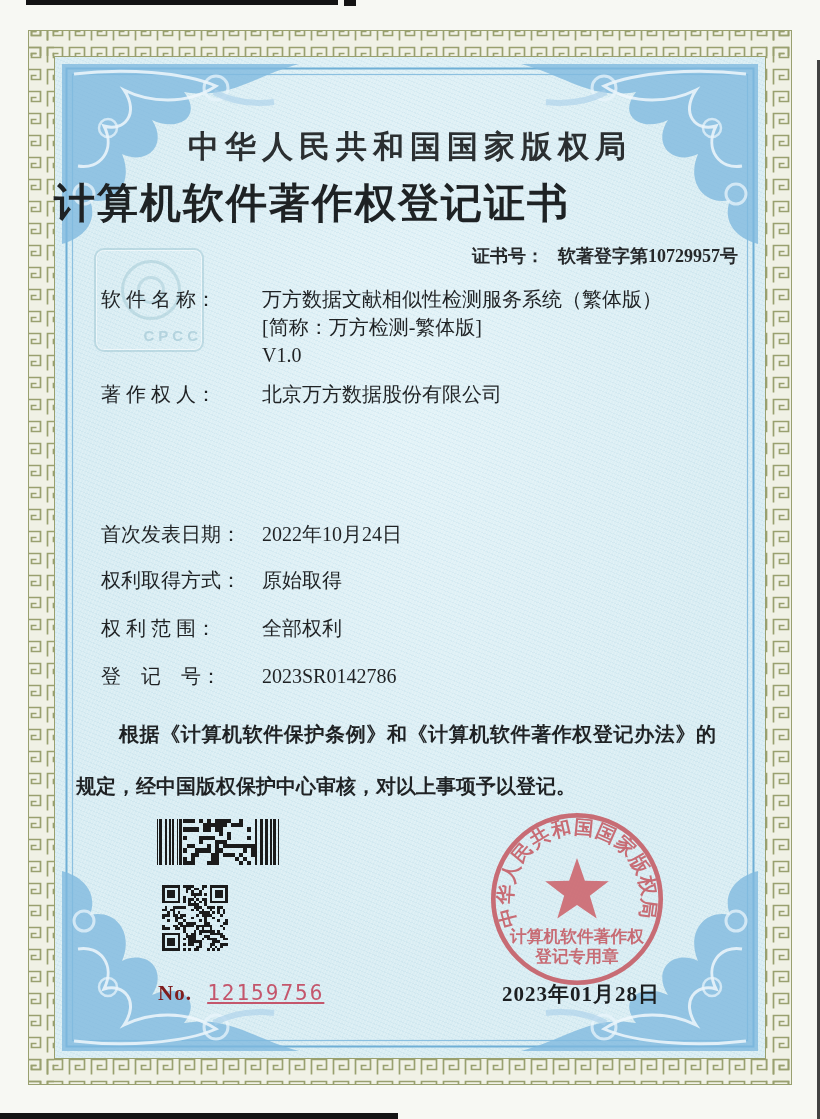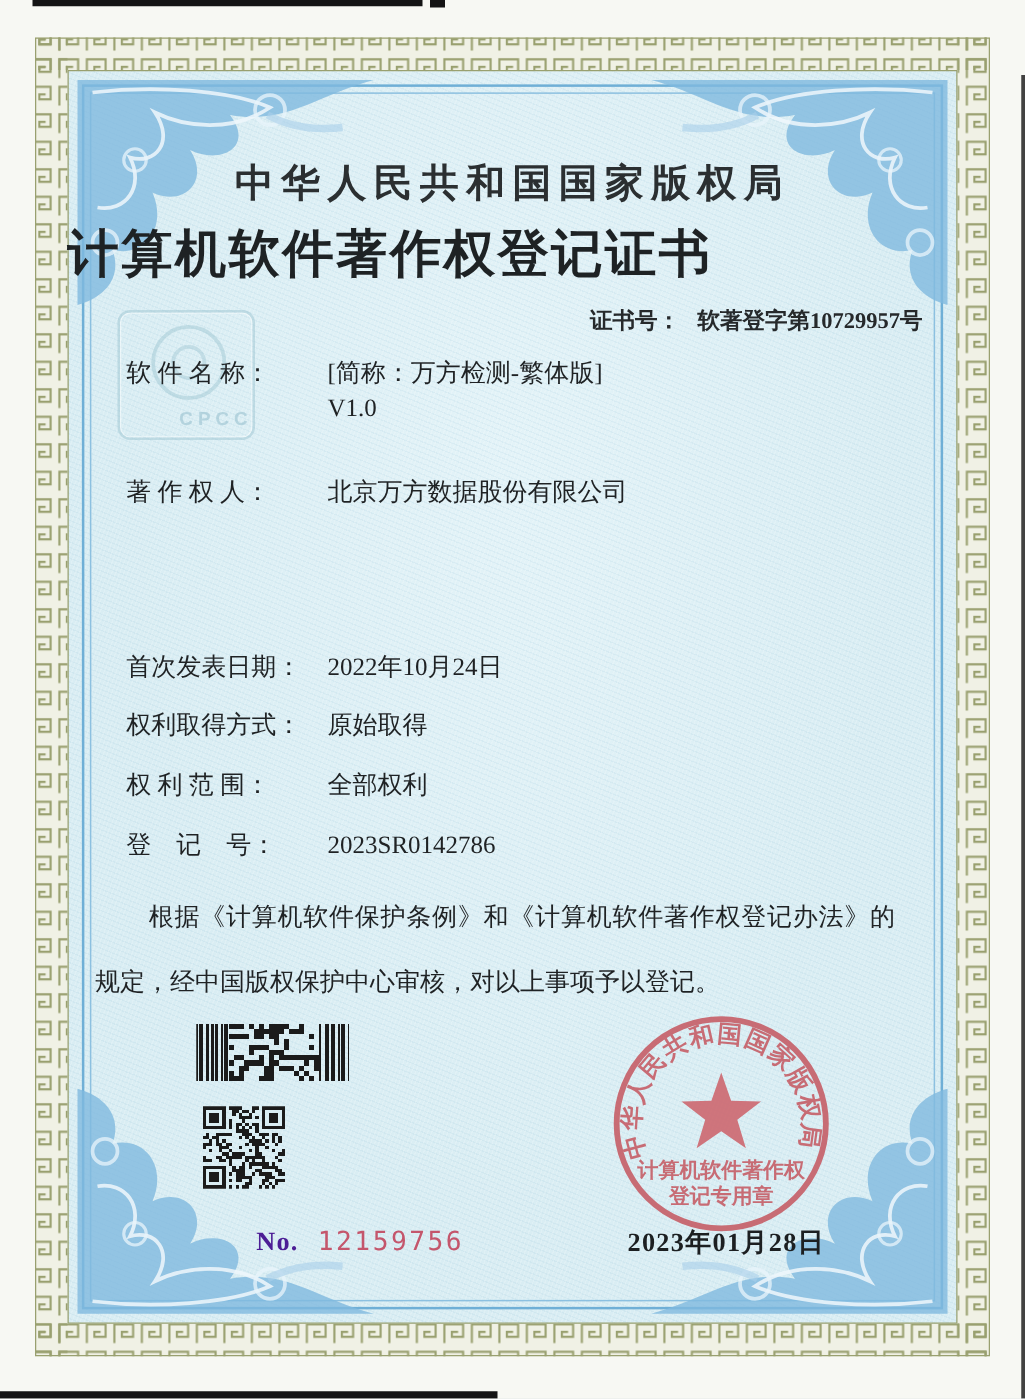--- a/index.html
+++ b/index.html
@@ -40,30 +40,30 @@
   .certno{
     top:188px;right:28px;font-size:18px;font-weight:700;color:#26292b;
   }
   .certno .gap{display:inline-block;width:14px;}
   .row{left:32px;font-size:20px;font-weight:400;color:#1f2224;line-height:28px;white-space:nowrap;margin-left:15px;}
   .row .lbl{display:inline-block;width:156px;vertical-align:top;}
   .row .val{display:inline-block;vertical-align:top;}
   .row .vline{display:block;}
   .statement{
     left:22px;top:652px;width:640px;
-    font-size:20px;font-weight:400;line-height:2.6;color:#1f2224;
+    font-size:20px;font-weight:700;line-height:2.6;color:#1f2224;
     text-indent:2.15em;text-align:justify;
   }
   .barcode-box{left:103px;top:763px;width:124px;height:46px;}
   .qr-box{left:108px;top:829px;width:66px;height:66px;}
   .serial{left:104px;top:925px;font-size:21px;white-space:nowrap;}
-  .serial .no{font-weight:600;color:#4c1d95;letter-spacing:1px;margin-left:47px;}
+  .serial .no{font-weight:600;color:#7f1d1d;letter-spacing:1px;}
   .serial .num{
     font-family:"DejaVu Sans Mono","Liberation Mono",monospace;
-    color:#c4566c;letter-spacing:2px;margin-left:10px;font-size:21px;
+    color:#c4566c;letter-spacing:2px;margin-left:10px;font-size:21px;text-decoration:underline;
   }
   .issue-date{
     left:448px;top:924px;font-size:21px;font-weight:700;color:#1c1f21;letter-spacing:1px;
   }
   .seal{left:430px;top:750px;width:186px;height:186px;opacity:.85;}
   
   .watermark{
     left:40px;top:192px;width:106px;height:100px;
     border:2px solid rgba(150,192,206,.45);border-radius:10px;
     box-shadow:inset 0 0 0 1px rgba(255,255,255,.5);
@@ -140,20 +140,21 @@
     <div class="abs title1">中华人民共和国国家版权局</div>
     <div class="abs title2">计算机软件著作权登记证书</div>
 
     <div class="abs certno">
       <span>证书号：</span><span class="gap"></span><span>软著登字第10729957号</span>
     </div>
 
     <div class="abs row" style="top:229px">
       <span class="lbl">软 件 名 称：</span>
       <span class="val">
+        <span class="vline">万方数据文献相似性检测服务系统（繁体版）</span>
         <span class="vline">[简称：万方检测-繁体版]</span>
         <span class="vline">V1.0</span>
       </span>
     </div>
 
     <div class="abs row" style="top:324px">
       <span class="lbl">著 作 权 人：</span>
       <span class="val">北京万方数据股份有限公司</span>
     </div>
 

